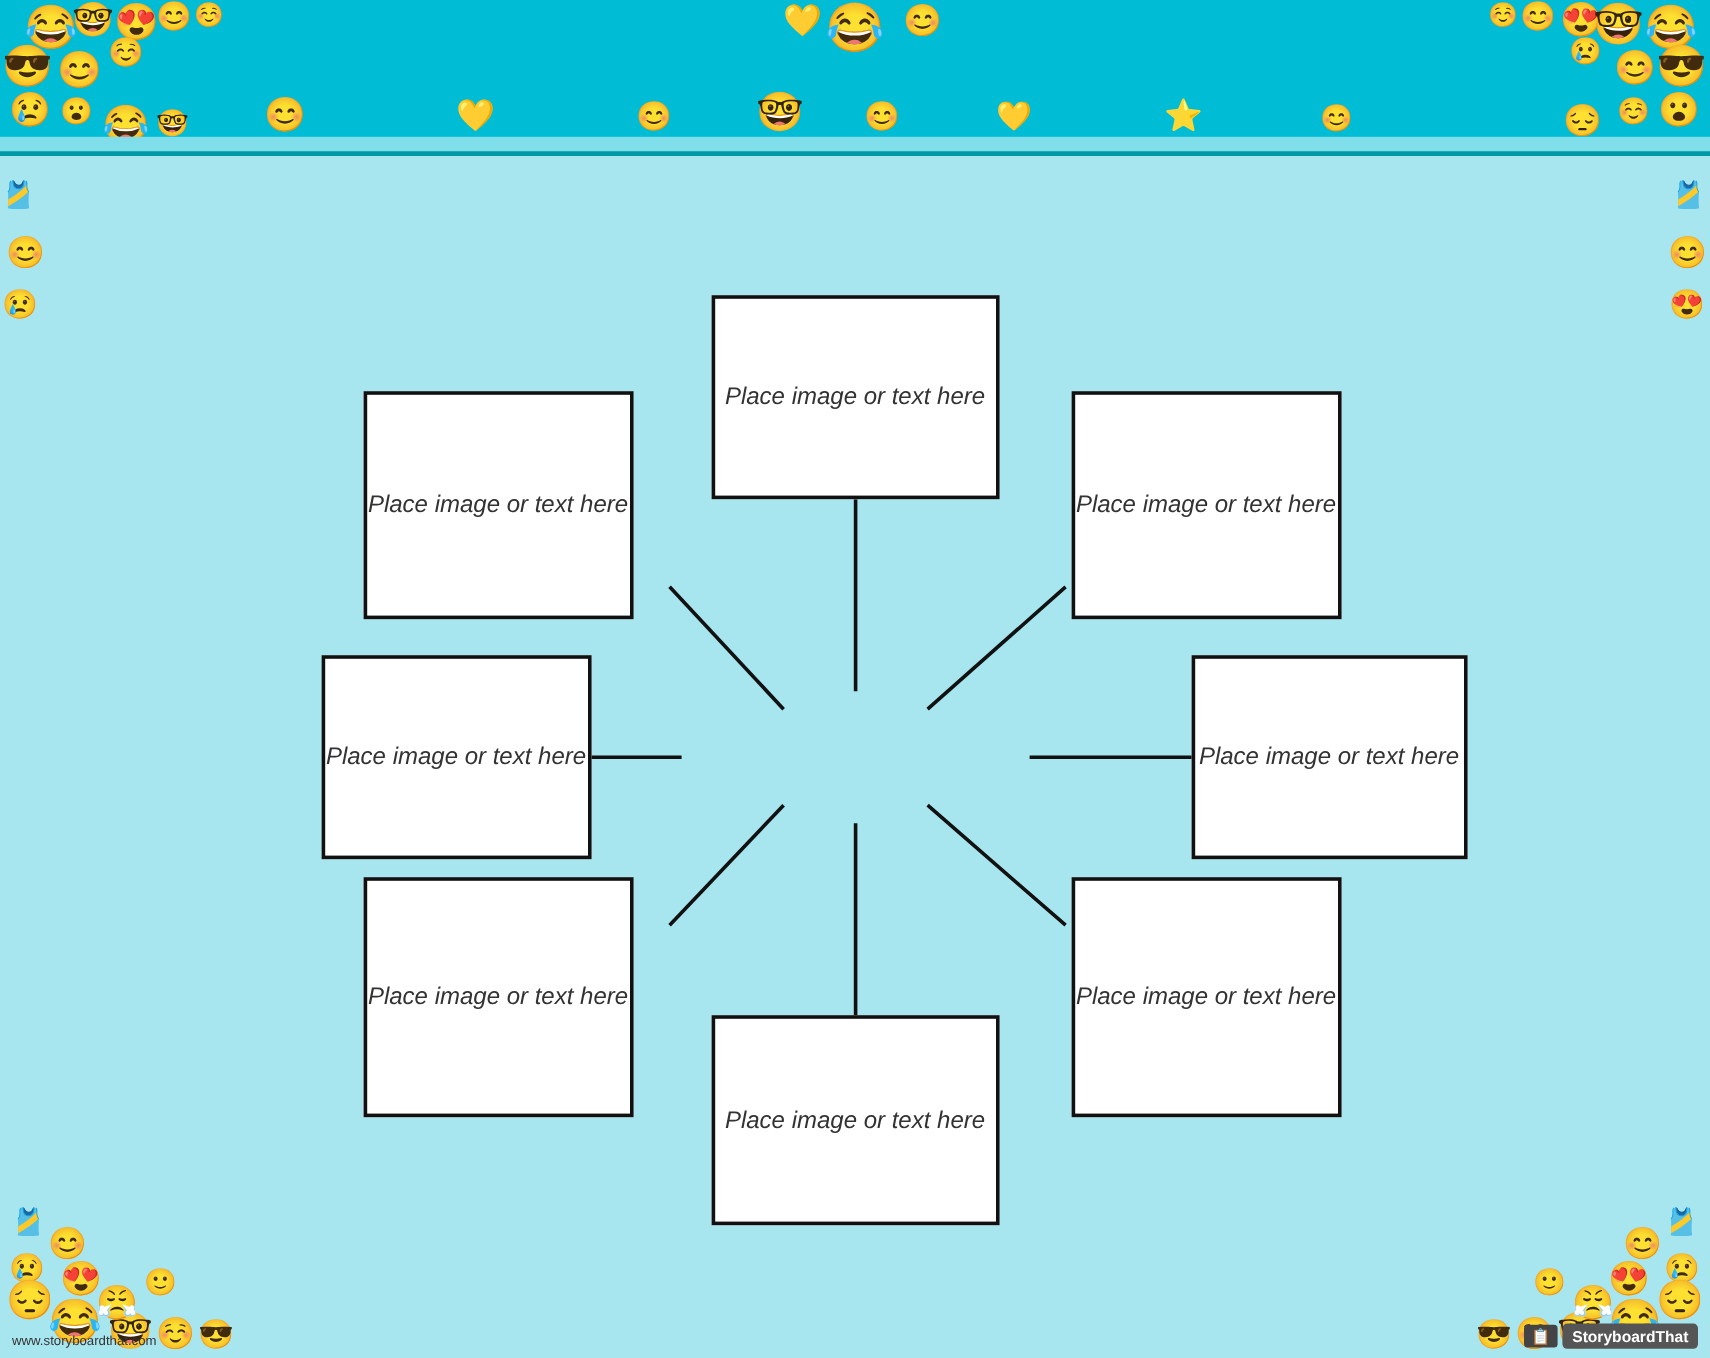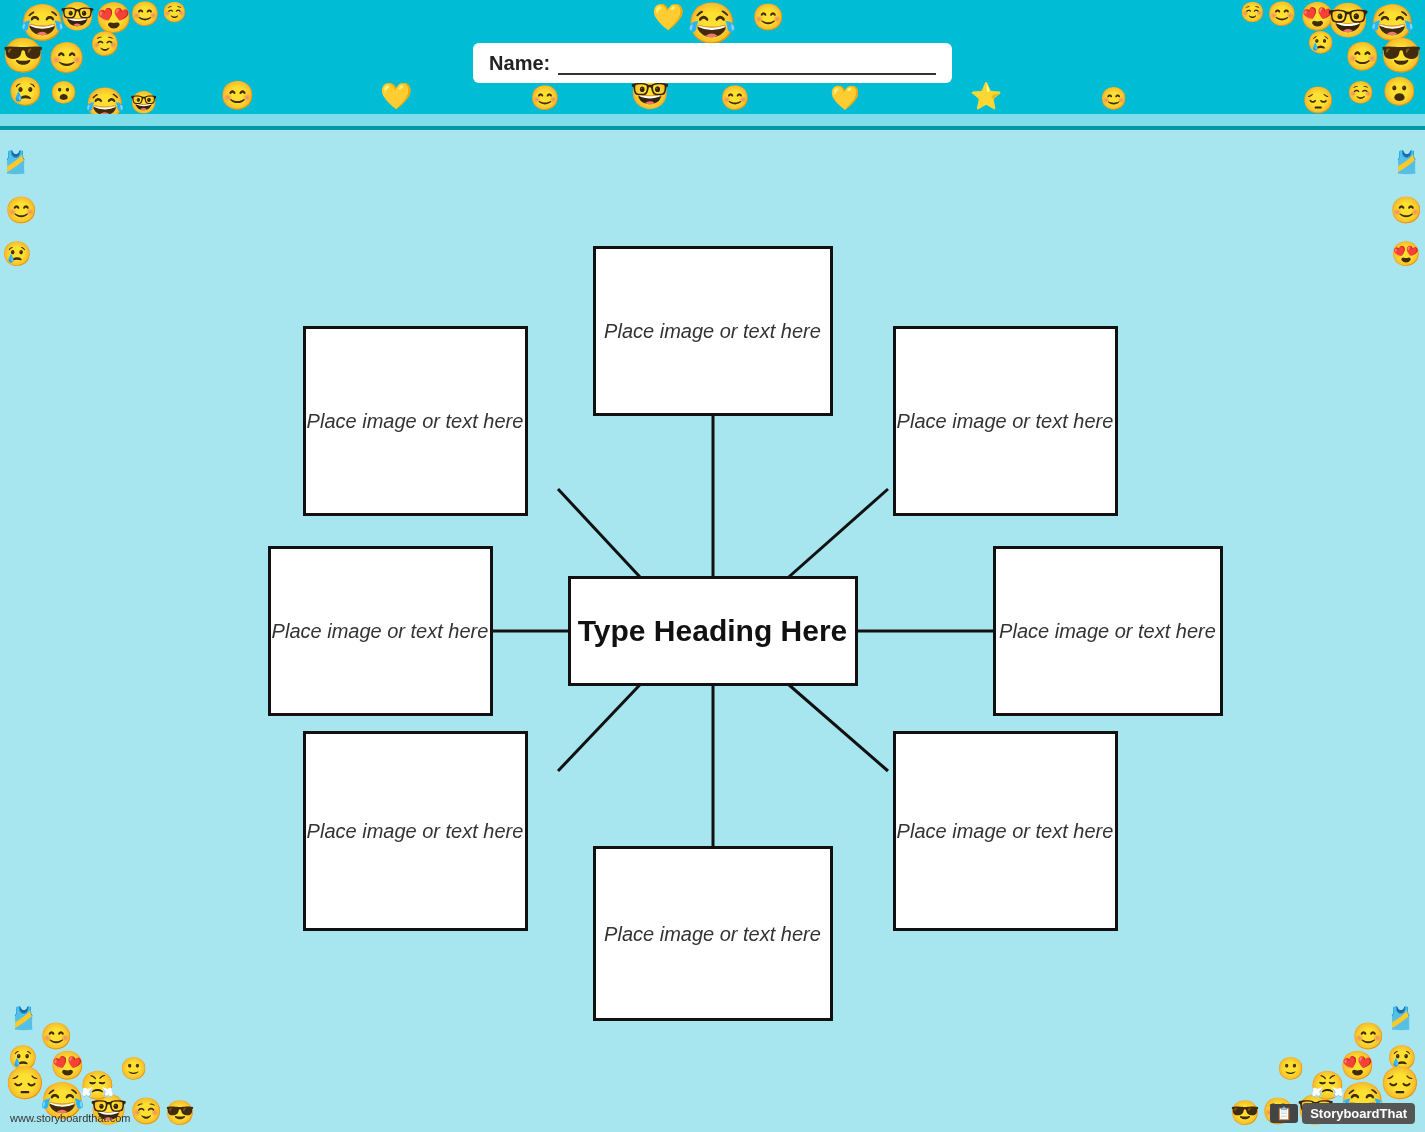--- a/index.html
+++ b/index.html
@@ -198,24 +198,20 @@
     <span style="position:absolute;top:2px;right:10px;font-size:36px;">😂</span>
     <span style="position:absolute;top:35px;right:2px;font-size:34px;">😎</span>
     <span style="position:absolute;top:40px;right:45px;font-size:28px;">😊</span>
     <span style="position:absolute;top:30px;right:90px;font-size:22px;">😢</span>
     <span style="position:absolute;top:75px;right:8px;font-size:28px;">😮</span>
     <span style="position:absolute;top:80px;right:50px;font-size:22px;">☺️</span>
     <span style="position:absolute;top:85px;right:90px;font-size:26px;">😔</span>
   </div>
 
   <div class="header-fields">
-    <div class="field-group">
-      <span class="field-label">Name:</span>
-      <div class="field-line"></div>
-    </div>
   </div>
 
   <div style="position:absolute;bottom:0;left:0;width:100%;height:12px;background:#80deea;">
 
     <span style="position:absolute;bottom:14px;left:220px;font-size:28px;">😊</span>
     <span style="position:absolute;bottom:14px;left:380px;font-size:26px;">💛</span>
     <span style="position:absolute;bottom:14px;left:530px;font-size:24px;">😊</span>
     <span style="position:absolute;bottom:14px;left:630px;font-size:32px;">🤓</span>
     <span style="position:absolute;bottom:14px;left:720px;font-size:24px;">😊</span>
     <span style="position:absolute;bottom:14px;left:830px;font-size:24px;">💛</span>
@@ -248,23 +244,20 @@
 
       <line x1="595" y1="390" x2="732" y2="390" stroke="#111" stroke-width="3"></line>
 
       <line x1="390" y1="430" x2="295" y2="530" stroke="#111" stroke-width="3"></line>
 
       <line x1="450" y1="445" x2="450" y2="605" stroke="#111" stroke-width="3"></line>
 
       <line x1="510" y1="430" x2="625" y2="530" stroke="#111" stroke-width="3"></line>
     </svg>
 
-    <div class="center-box">
-      <span class="center-box-text">Type Heading Here</span>
-    </div>
 
     <div class="sat-box" style="left:330px;top:5px;width:240px;height:170px;">
       <span class="sat-box-text">Place image or text here</span>
     </div>
 
     <div class="sat-box" style="left:40px;top:85px;width:225px;height:190px;">
       <span class="sat-box-text">Place image or text here</span>
     </div>
 
     <div class="sat-box" style="left:630px;top:85px;width:225px;height:190px;">

